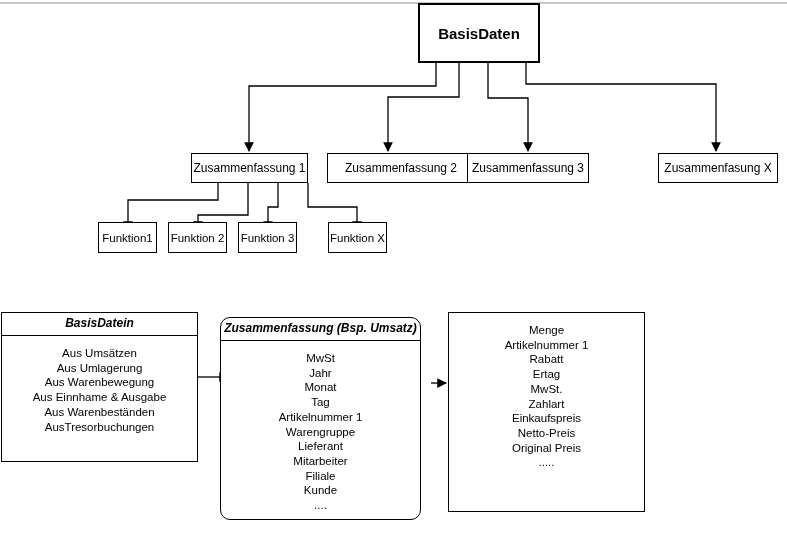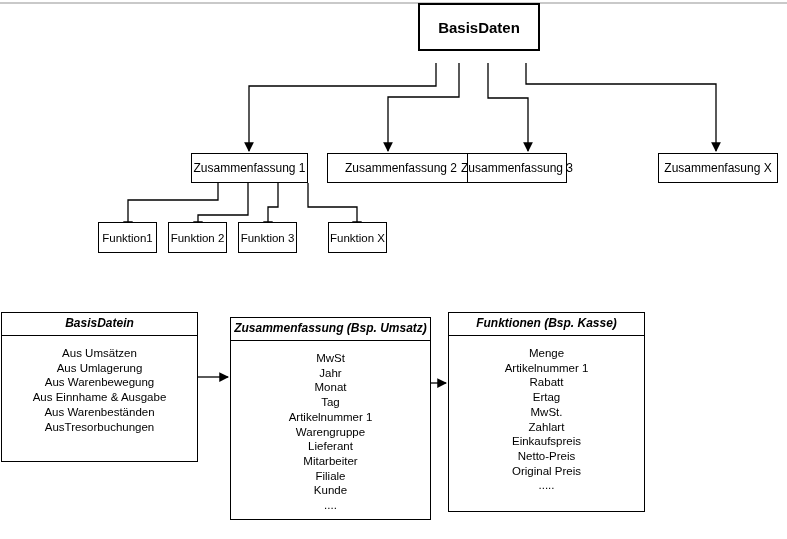--- a/index.html
+++ b/index.html
@@ -5,38 +5,38 @@
   * { margin:0; padding:0; box-sizing:border-box; }
   html,body { width:787px; height:539px; background:#ffffff; overflow:hidden;
               font-family:"Liberation Sans", sans-serif; color:#000; }
   .stage { position:relative; width:787px; height:539px; }
   svg.connectors { position:absolute; left:0; top:0; width:787px; height:539px; }
 
   .node { position:absolute; background:#fff; border:1.5px solid #000;
           display:flex; align-items:center; justify-content:center;
           font-size:12px; white-space:nowrap; }
 
-  #root-node  { left:418px; top:3px;  width:122px; height:48px;
+  #root-node  { left:418px; top:3px;  width:122px; height:60px;
                 font-size:15px; font-weight:bold; border-width:2px; }
 
   .lvl2 { top:153px; height:30px; }
   #z1 { left:191px; width:117px; }
   #z2 { left:327px; width:148px; }
-  #z3 { left:467px; width:100px; }
+  #z3 { left:467px; width:122px; }
   #zx { left:658px; width:120px; }
 
   .lvl3 { top:222px; height:31px; font-size:11.5px; }
   #f1 { left:98px;  width:59px; }
   #f2 { left:168px; width:59px; }
   #f3 { left:238px; width:59px; }
   #fx { left:328px; width:59px; }
 
   .detail { position:absolute; background:#fff; border:1.5px solid #000; }
   #d1 { left:1px;   top:312px; width:197px; height:150px; }
-  #d2 { left:230px; top:317px; width:201px; height:203px; }
+  #d2 { left:220px; top:317px; width:201px; height:203px;border-radius:10px; }
   #d3 { left:448px; top:312px; width:197px; height:200px; }
 
   .detail .hdr { height:23px; line-height:21px; text-align:center;
                  font-weight:bold; font-size:12px; border-bottom:1.5px solid #000;font-style:italic; }
   .detail .body { padding-top:10px; text-align:center; font-size:11.5px; }
   .detail .list-item { line-height:14.7px; }
 </style>
 </head>
 <body>
 
@@ -100,21 +100,20 @@
         <div class="list-item">Warengruppe</div>
         <div class="list-item">Lieferant</div>
         <div class="list-item">Mitarbeiter</div>
         <div class="list-item">Filiale</div>
         <div class="list-item">Kunde</div>
         <div class="list-item">....</div>
       </div>
   </div>
 
   <div class="detail" id="d3">
-    <div class="hdr">Funktionen (Bsp. Kasse)</div>
     <div class="body">
         <div class="list-item">Menge</div>
         <div class="list-item">Artikelnummer 1</div>
         <div class="list-item">Rabatt</div>
         <div class="list-item">Ertag</div>
         <div class="list-item">MwSt.</div>
         <div class="list-item">Zahlart</div>
         <div class="list-item">Einkaufspreis</div>
         <div class="list-item">Netto-Preis</div>
         <div class="list-item">Original Preis</div>

